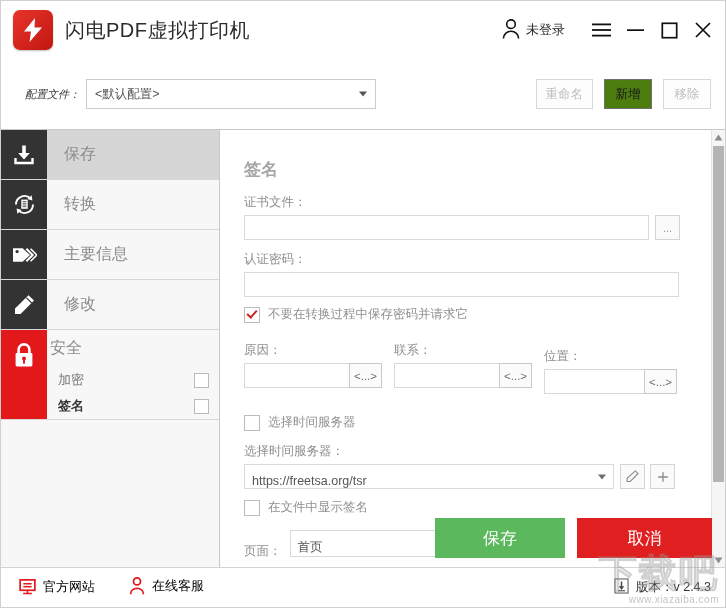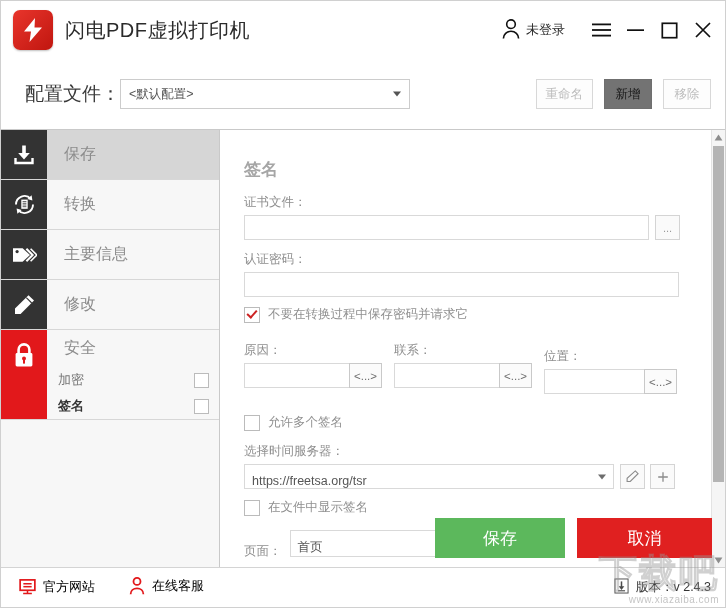--- a/index.html
+++ b/index.html
@@ -18,44 +18,44 @@
   .titlebar{height:58px;display:flex;align-items:center;padding:0 6px 0 12px;box-sizing:border-box;background:#fff;}
   .logo{width:40px;height:40px;border-radius:7px;background:linear-gradient(135deg,#e8352c 0%,#c0160f 100%);
         display:flex;align-items:center;justify-content:center;flex:0 0 auto;box-shadow:0 1px 2px rgba(0,0,0,.25);}
   .app-title{font-size:20px;color:#2b2b2b;margin-left:12px;letter-spacing:.5px;white-space:nowrap;}
   .tb-spacer{flex:1 1 auto;}
   .tb-item{display:flex;align-items:center;gap:5px;margin-right:18px;cursor:pointer;color:#2b2b2b;font-size:13px;white-space:nowrap;}
   .tb-btn{width:32px;height:30px;display:flex;align-items:center;justify-content:center;cursor:pointer;margin-left:2px;}
 
   
   .configbar{height:70px;display:flex;align-items:center;padding:0 14px 0 24px;box-sizing:border-box;background:#fff;}
-  .cfg-label{font-size:19px;color:#3a3a3a;white-space:nowrap;}
+  .cfg-label{font-size:11px;color:#3a3a3a;margin-right:6px;white-space:nowrap;font-style:italic;}
   .cfg-select{width:290px;height:30px;border:1px solid #cccccc;background:#fff;display:flex;align-items:center;
               padding:0 8px;box-sizing:border-box;font-size:12.5px;color:#555;position:relative;cursor:pointer;}
   .cfg-select .caret{position:absolute;right:8px;top:50%;transform:translateY(-50%);
               border-left:4px solid transparent;border-right:4px solid transparent;border-top:5px solid #555;}
   .cfg-spacer{flex:1 1 auto;}
   .cfg-btn{min-width:48px;height:30px;padding:8px 9px;box-sizing:border-box;display:flex;align-items:center;justify-content:center;
            font-size:12.5px;border:1px solid #d8d8d8;background:#fdfdfd;color:#bcbcbc;margin-left:11px;cursor:default;}
-  .cfg-btn.enabled{border:1px solid #6f6f6f;color:#1a1a1a;background:#737373;cursor:pointer;}
+  .cfg-btn.enabled{border:1px solid #6f6f6f;color:#1a1a1a;background:#4d7c0f;cursor:pointer;}
 
   
   .bodyarea{position:absolute;left:0;right:0;top:128px;bottom:40px;display:flex;border-top:1px solid #c9c9c9;background:#fff;}
 
   
   .sidebar{width:218px;flex:0 0 218px;background:#f7f7f7;border-right:1px solid #c9c9c9;position:relative;}
   .side-item{height:49px;display:flex;align-items:stretch;border-bottom:1px solid #d7d7d7;cursor:pointer;background:#f7f7f7;}
   .side-item.active{background:#d6d6d6;}
   .side-ico{width:46px;flex:0 0 46px;background:#333333;display:flex;align-items:center;justify-content:center;}
   .side-ico.red{background:#e2181b;}
   .side-txt{flex:1;display:flex;align-items:center;padding-left:17px;font-size:16px;color:#8c8c8c;}
   .side-sec{display:flex;background:#f7f7f7;border-bottom:1px solid #d7d7d7;}
   .side-sec .side-ico{align-items:flex-start;padding-top:12px;}
   .sec-body{flex:1;}
-  .sec-head{height:37px;display:flex;align-items:center;padding-left:17px;font-size:16px;color:#8c8c8c;}
+  .sec-head{height:37px;display:flex;align-items:center;padding-left:3px;font-size:16px;color:#8c8c8c;}
   .sub-item{height:26px;display:flex;align-items:center;padding-left:11px;padding-right:10px;font-size:13px;color:#777;cursor:pointer;}
   .sub-item.bold{font-weight:bold;color:#333;}
   .sub-item .lbl{flex:1;}
   .cbox{width:13px;height:13px;border:1px solid #bbbbbb;background:#fff;flex:0 0 13px;position:relative;}
   .cbox.checked::after{content:"";position:absolute;left:3px;top:0px;width:4px;height:8px;border:solid #cc2222;border-width:0 2px 2px 0;transform:rotate(42deg);}
 
   
   .main{flex:1;position:relative;background:#fff;overflow:hidden;}
   .main-inner{position:absolute;left:0;top:0;right:14px;bottom:0;padding:28px 0 0 24px;box-sizing:border-box;}
   .sec-title{font-size:17px;font-weight:bold;color:#a6a6a6;margin-bottom:13px;}
@@ -275,21 +275,21 @@
             <div class="fld-label">位置：</div>
             <div class="row">
               <div class="inp" style="width:100px;border-right:none;"></div>
               <div class="sm-btn">&lt;...&gt;</div>
             </div>
           </div>
         </div>
 
         <div class="chk-row" style="margin-top:20px;">
           <span class="cbox"></span>
-          <span>允许多个签名</span>
+          <span>选择时间服务器</span>
         </div>
 
         <div class="fld-label" style="margin-top:12px;">选择时间服务器：</div>
         <div class="row">
           <div class="inp dd" style="width:370px;">
             <span>https://freetsa.org/tsr</span>
             <span class="caret"></span>
           </div>
           <div class="sq-btn" style="margin-left:6px;">
             <svg width="13" height="13" viewBox="0 0 14 14" aria-hidden="true">

